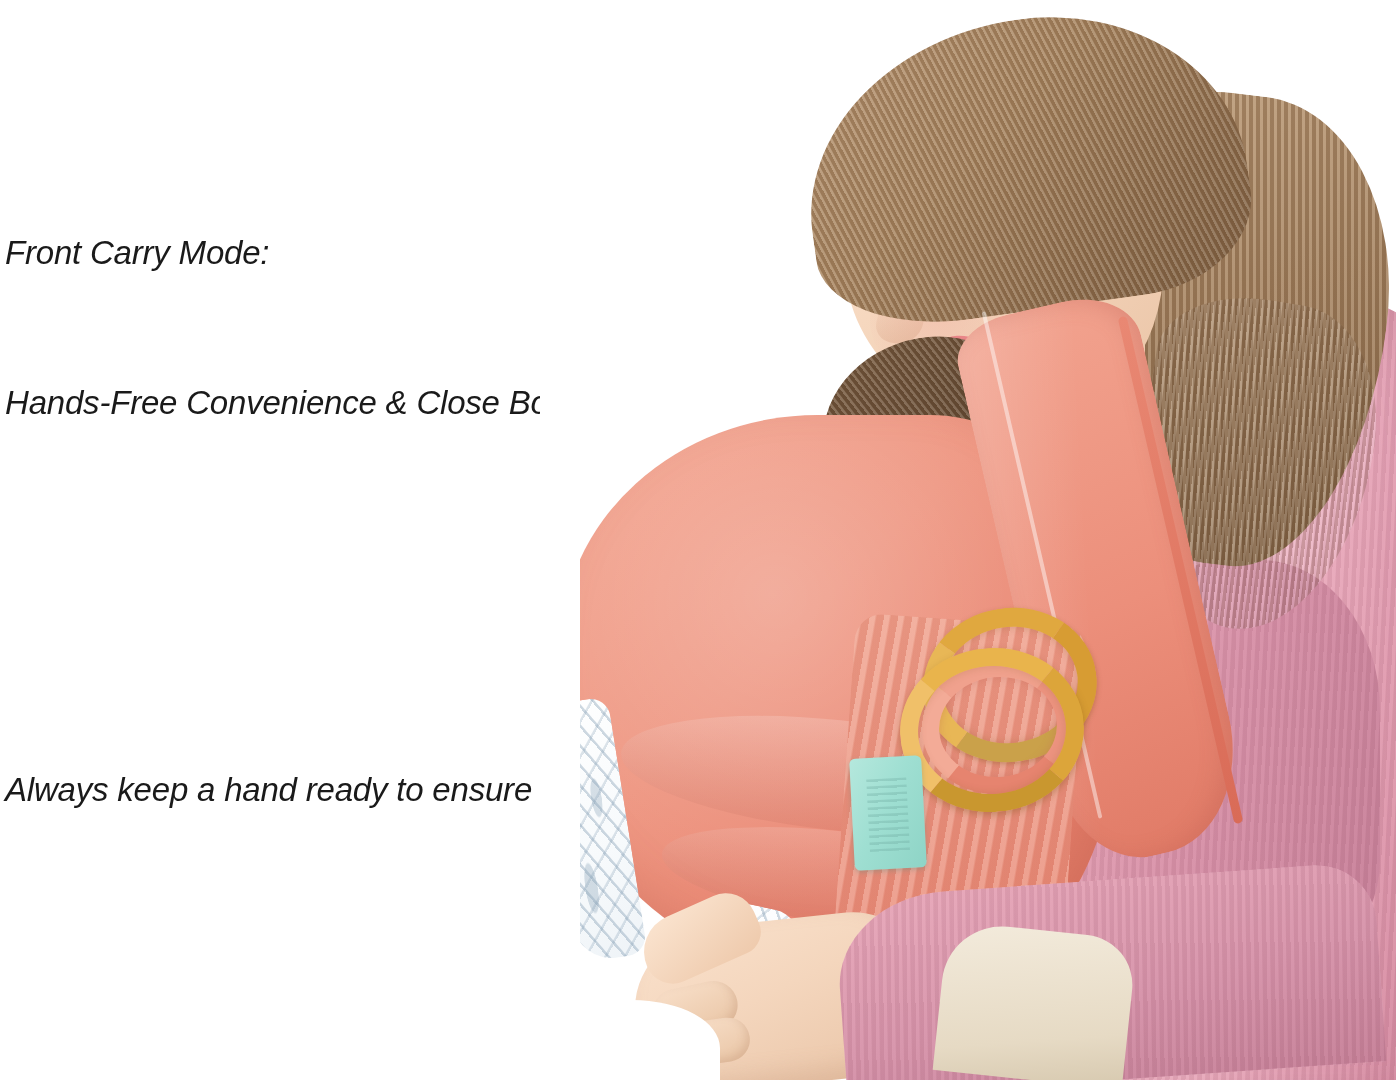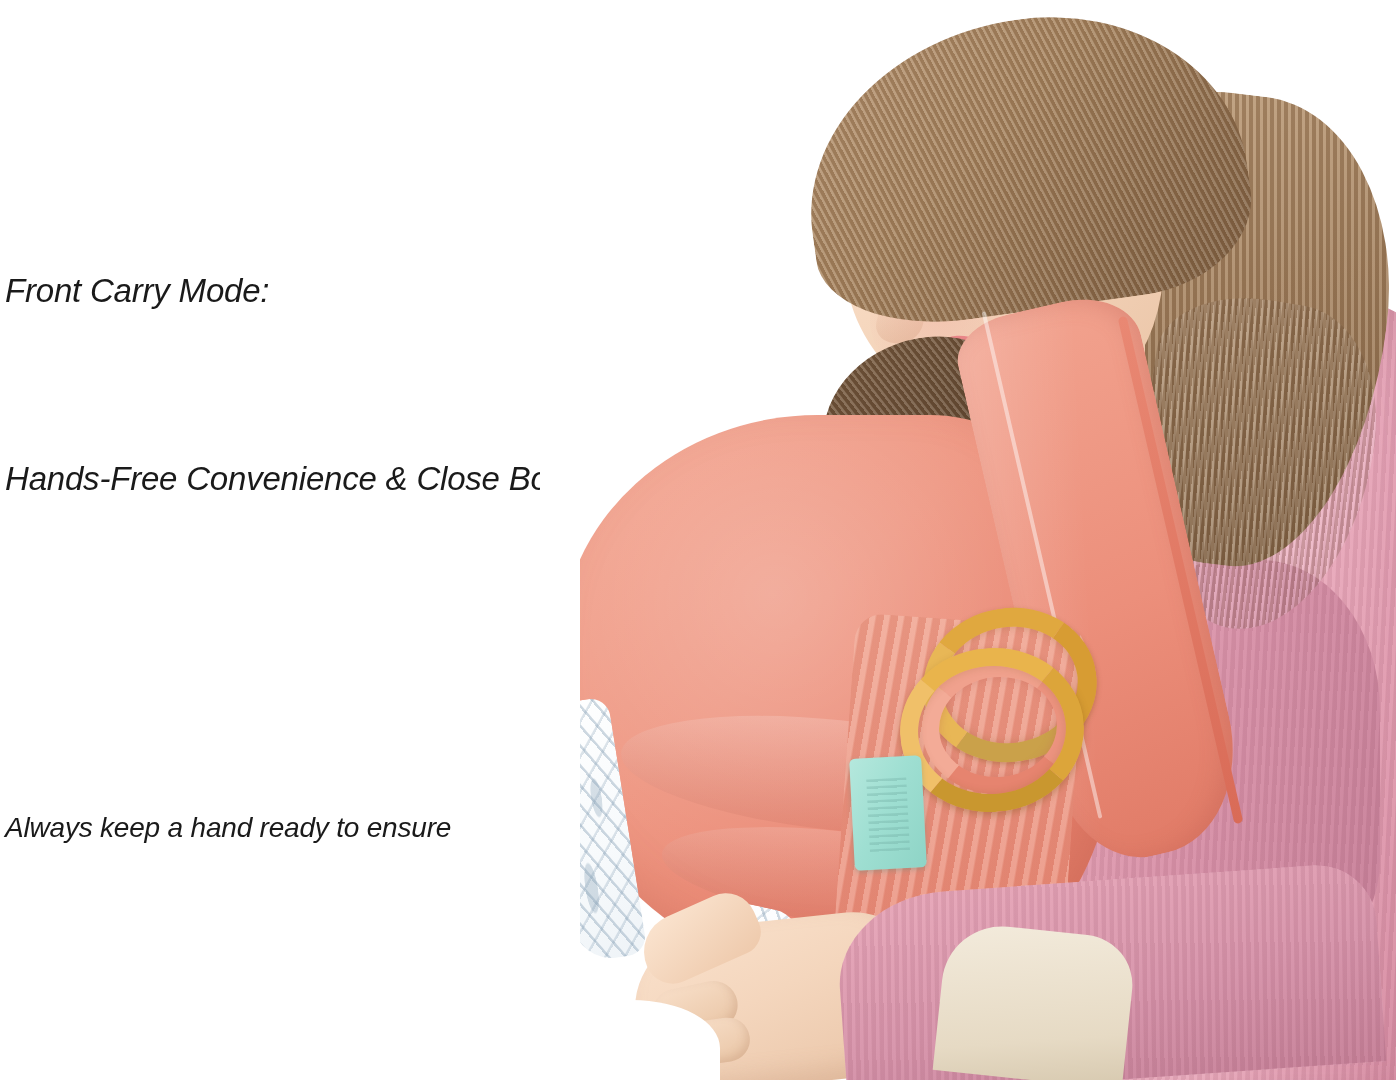--- a/index.html
+++ b/index.html
@@ -26,24 +26,24 @@
   }
   #caption-top {
     left: 5px;
     top: 128px;
     font-size: 33px;
     line-height: 50px;
   }
   #caption-bottom {
     left: 5px;
     top: 660px;
-    font-size: 28px;
+    font-size: 33px;
     line-height: 52px;
   }
-  .cap-line { display: block; margin-top: 38px; }
+  .cap-line { display: block; }
 
   
   #photo {
     position: absolute;
     left: 540px;
     top: 0px;
     width: 856px;
     height: 1080px;
     overflow: hidden;
     background: #ffffff;

